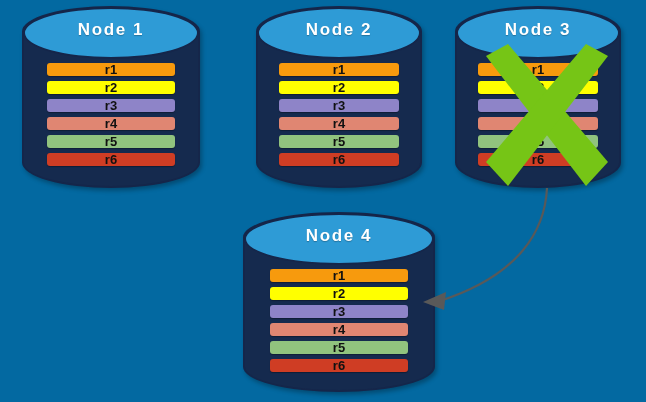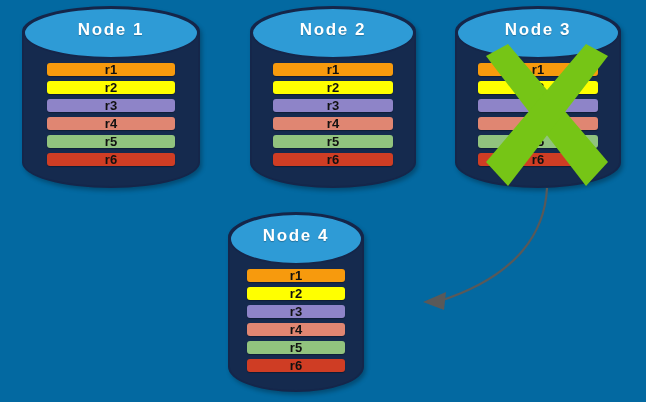--- a/index.html
+++ b/index.html
@@ -104,21 +104,21 @@
     <div class="rows">
       <div class="row" style="background:#f79a0d;">r1</div>
       <div class="row" style="background:#ffff00;">r2</div>
       <div class="row" style="background:#8e84c8;">r3</div>
       <div class="row" style="background:#e08672;">r4</div>
       <div class="row" style="background:#91c37e;">r5</div>
       <div class="row" style="background:#cf3d24;">r6</div>
     </div>
   </div>
 
-  <div class="node" style="left:250px; top:6px; width:166px; height:182px;">
+  <div class="node" style="left:256px; top:6px; width:166px; height:182px;">
     <div class="node-body"></div>
     <div class="node-top"></div>
     <div class="node-title">Node  2</div>
     <div class="rows">
       <div class="row" style="background:#f79a0d;">r1</div>
       <div class="row" style="background:#ffff00;">r2</div>
       <div class="row" style="background:#8e84c8;">r3</div>
       <div class="row" style="background:#e08672;">r4</div>
       <div class="row" style="background:#91c37e;">r5</div>
       <div class="row" style="background:#cf3d24;">r6</div>
@@ -132,21 +132,21 @@
     <div class="rows">
       <div class="row" style="background:#f79a0d;">r1</div>
       <div class="row" style="background:#ffff00;">r2</div>
       <div class="row" style="background:#8e84c8;">r3</div>
       <div class="row" style="background:#e08672;">r4</div>
       <div class="row" style="background:#91c37e;">r5</div>
       <div class="row" style="background:#cf3d24;">r6</div>
     </div>
   </div>
 
-  <div class="node" style="left:228px; top:212px; width:136px; height:180px;">
+  <div class="node" style="left:243px; top:212px; width:192px; height:180px;">
     <div class="node-body"></div>
     <div class="node-top"></div>
     <div class="node-title">Node  4</div>
     <div class="rows">
       <div class="row" style="background:#f79a0d;">r1</div>
       <div class="row" style="background:#ffff00;">r2</div>
       <div class="row" style="background:#8e84c8;">r3</div>
       <div class="row" style="background:#e08672;">r4</div>
       <div class="row" style="background:#91c37e;">r5</div>
       <div class="row" style="background:#cf3d24;">r6</div>

